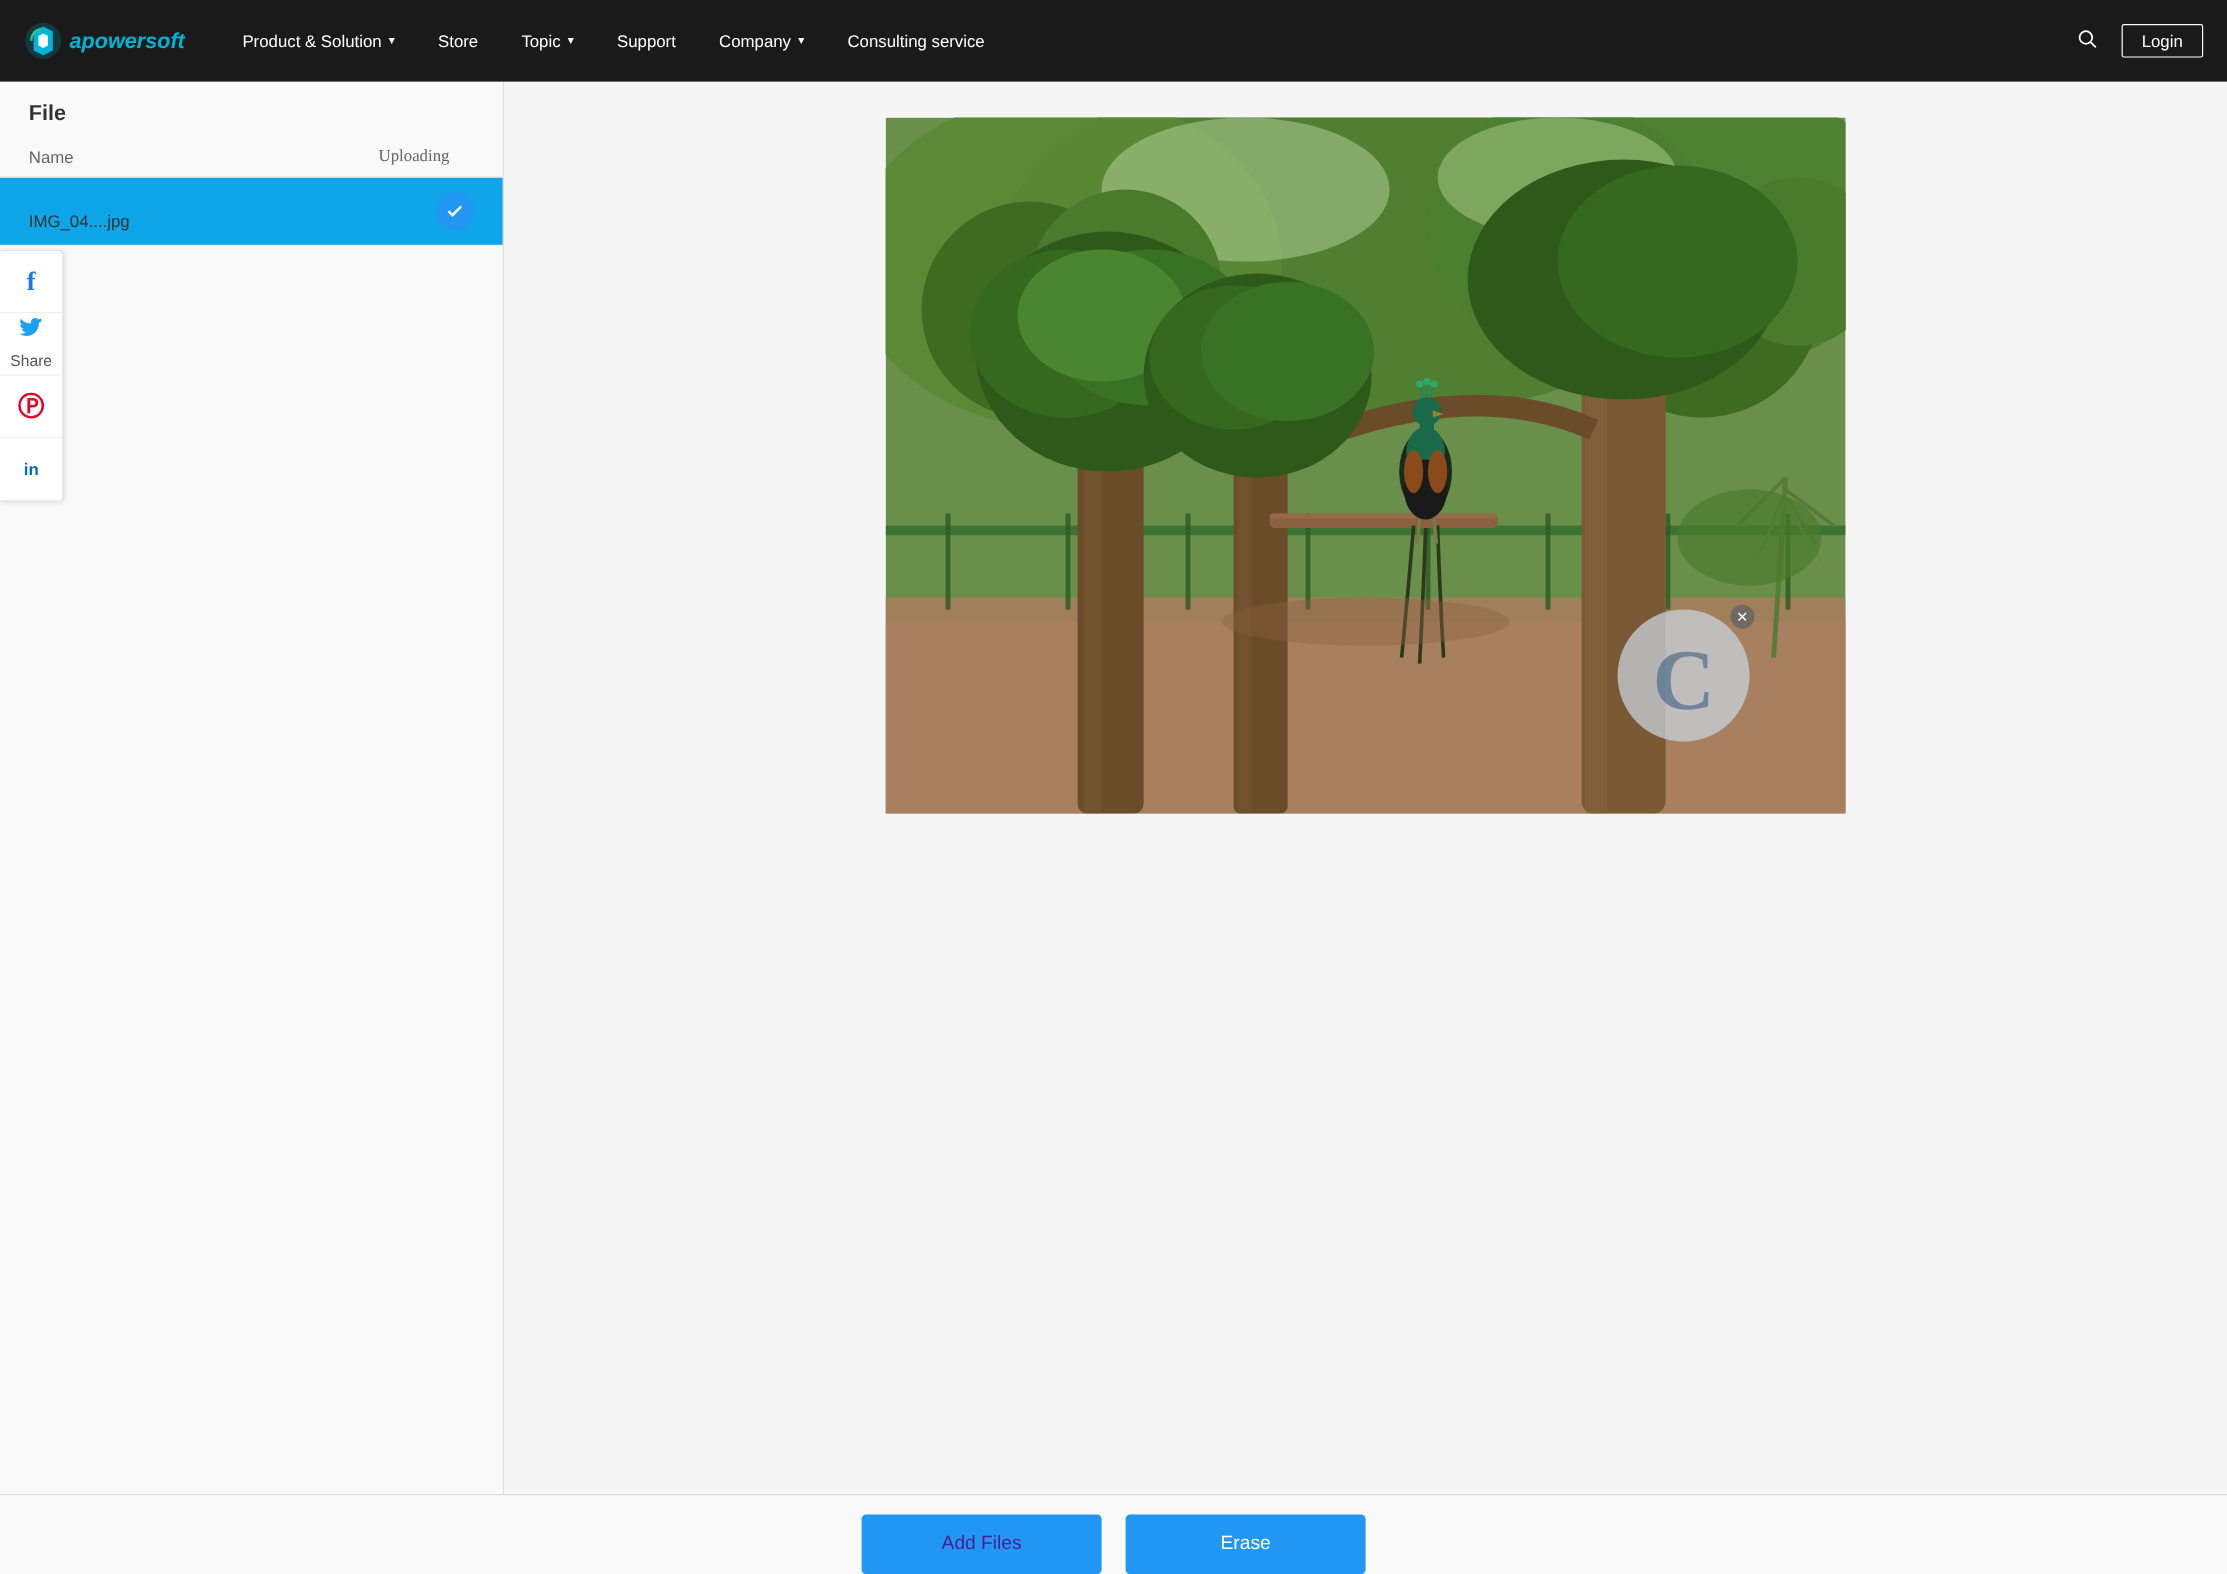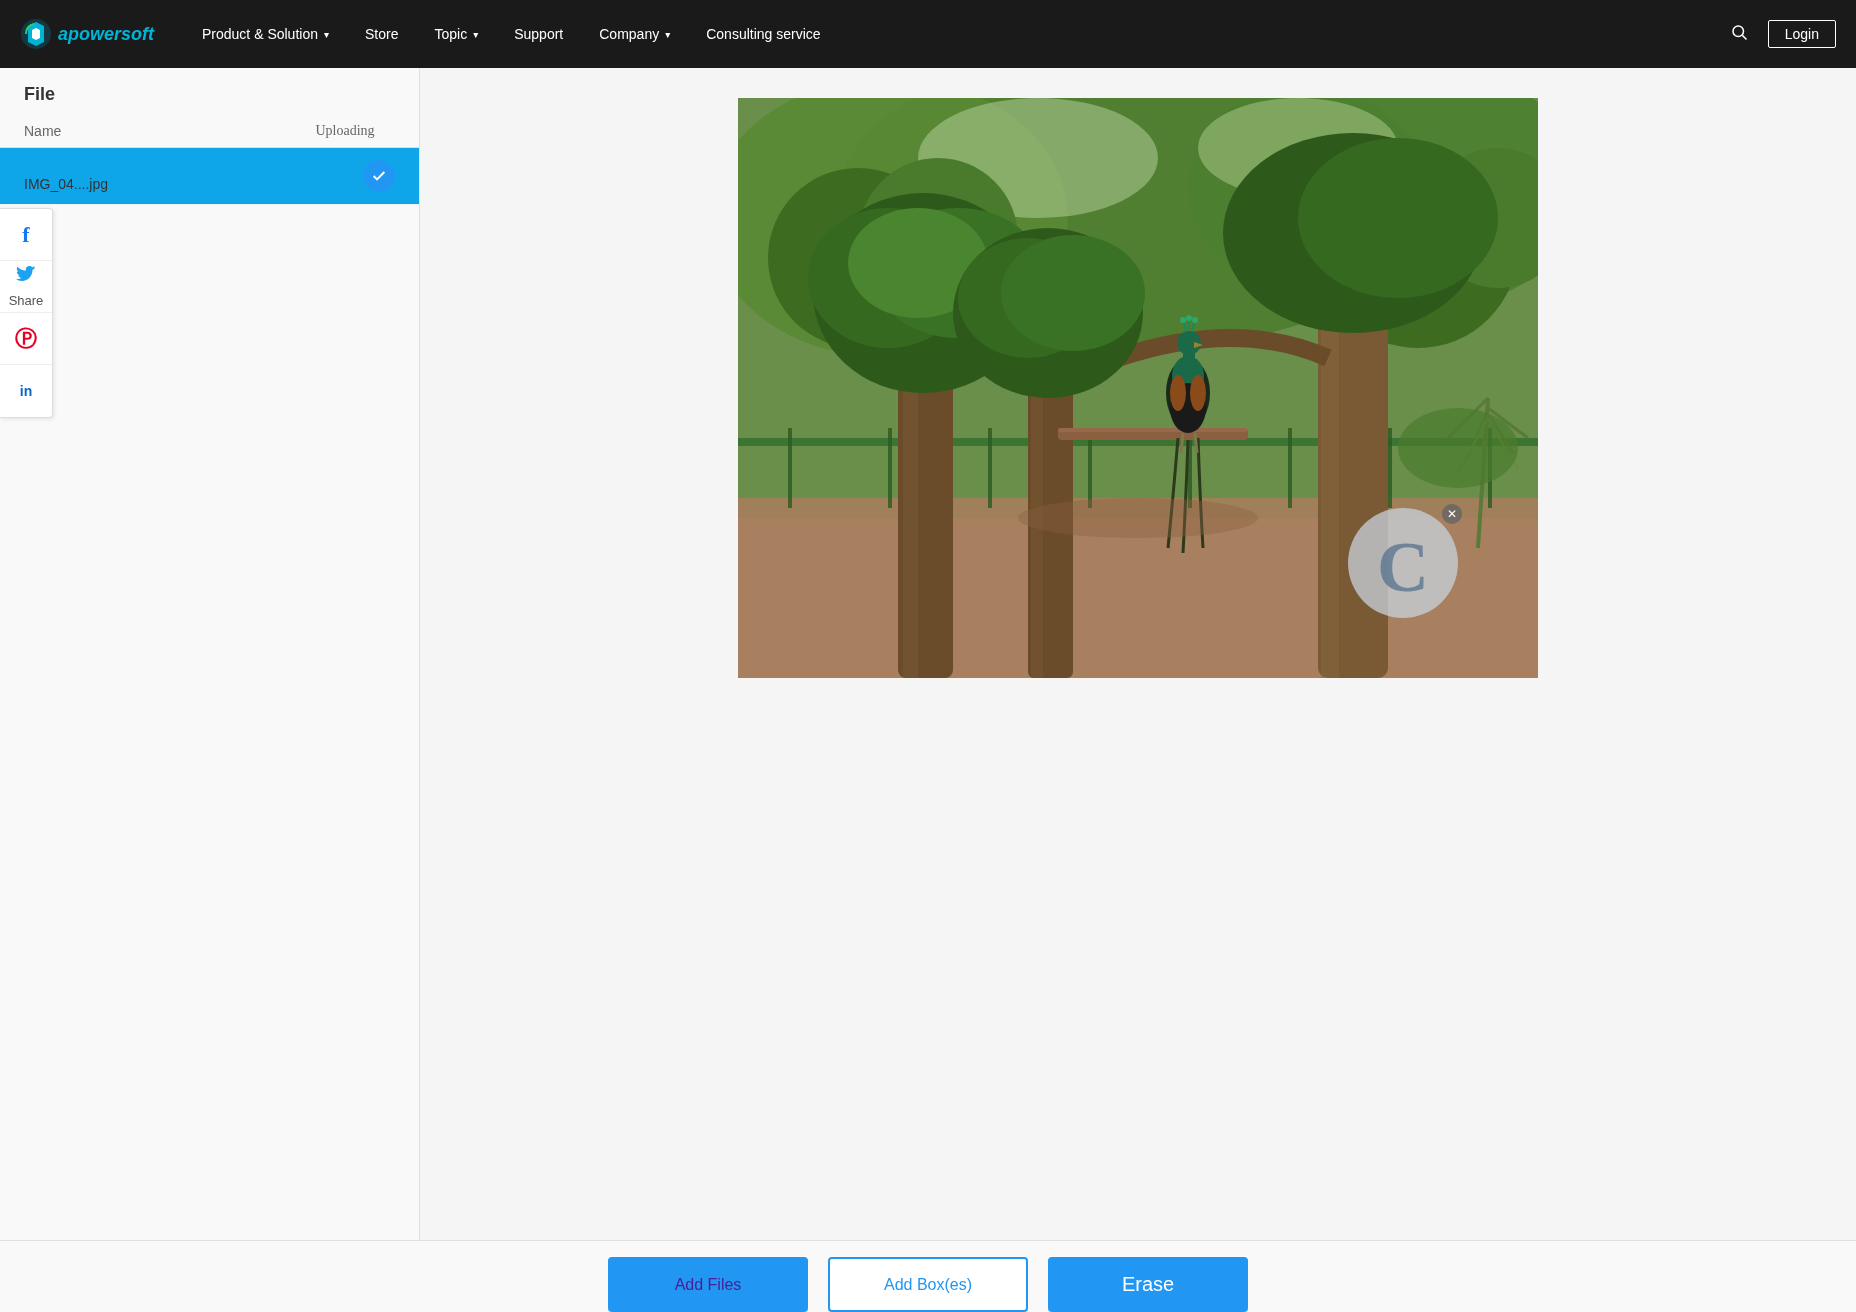--- a/index.html
+++ b/index.html
@@ -250,21 +250,21 @@
       font-size: 16px;
       cursor: pointer;
       border-radius: 4px;
       min-width: 200px;
     }
     .btn-erase {
       background: #2196f3;
       color: white;
       border: none;
       padding: 16px 40px;
-      font-size: 20px;
+      font-size: 16px;
       cursor: pointer;
       border-radius: 4px;
       min-width: 200px;
     }
 
     
     .chevron {
       font-size: 10px;
       margin-left: 2px;
     }
@@ -473,16 +473,15 @@
 
       <div class="watermark-overlay">
         <span class="watermark-letter">C</span>
         <div class="watermark-close">✕</div>
       </div>
     </div>
   </div>
 
   <div class="bottom-bar">
     <button class="btn-add-files">Add Files</button>
-    <button class="btn-add-box">Add Box(es)</button>
     <button class="btn-erase">Erase</button>
   </div>
 </div>
 
 </body></html>

